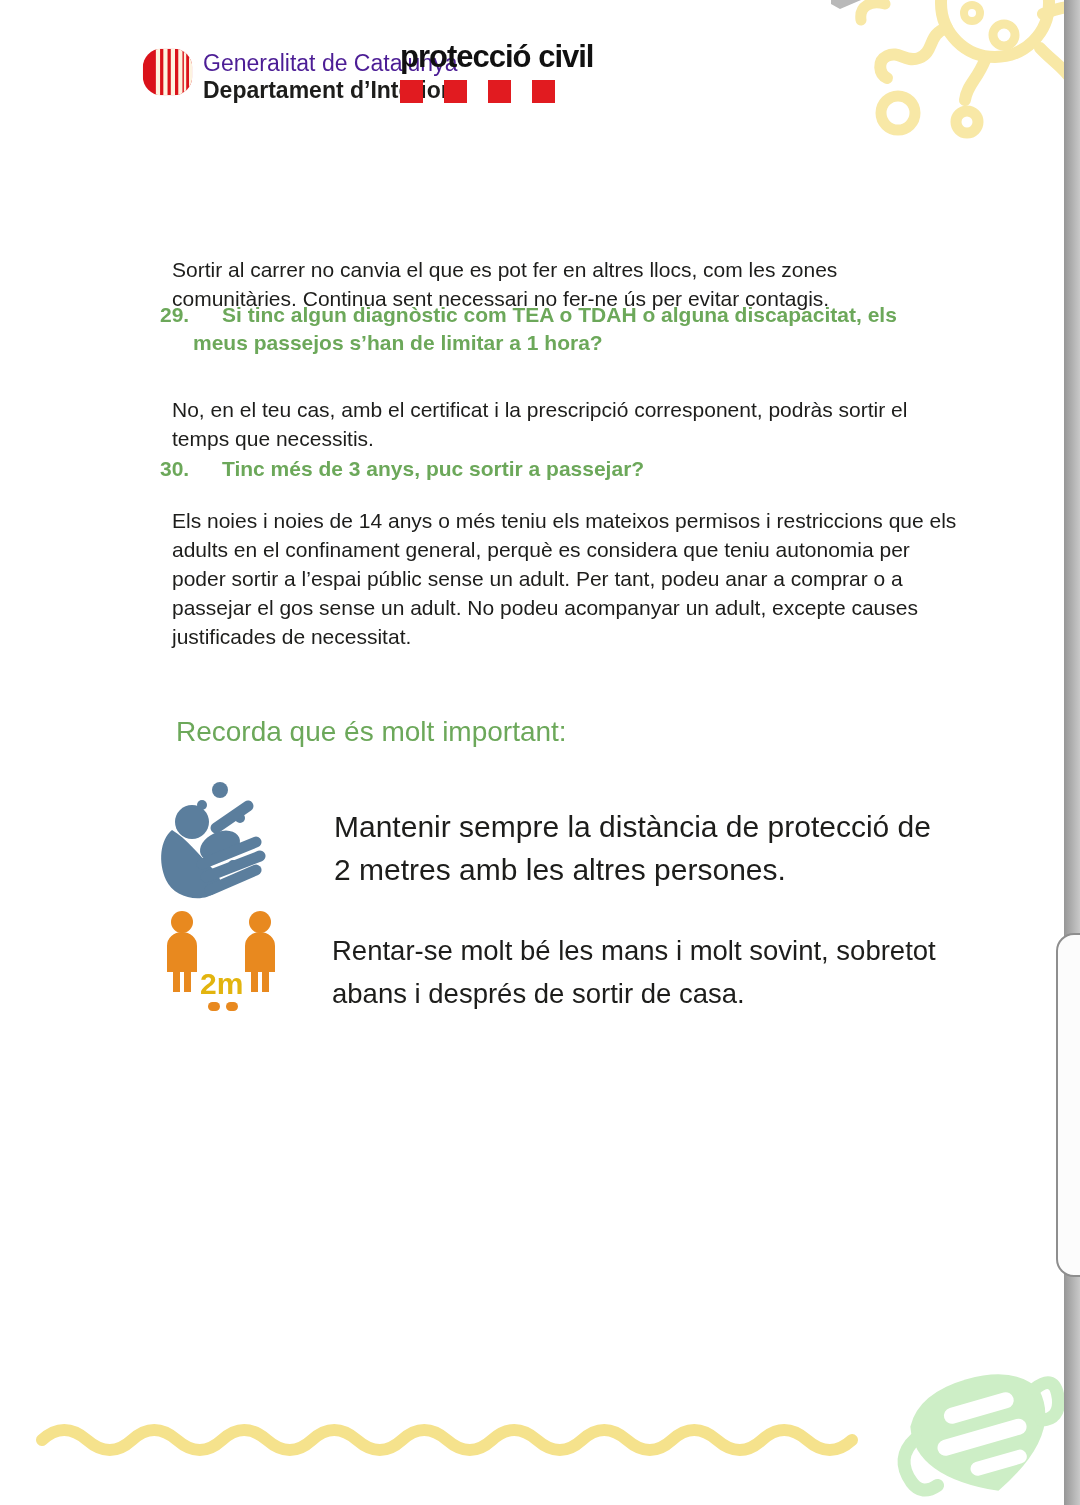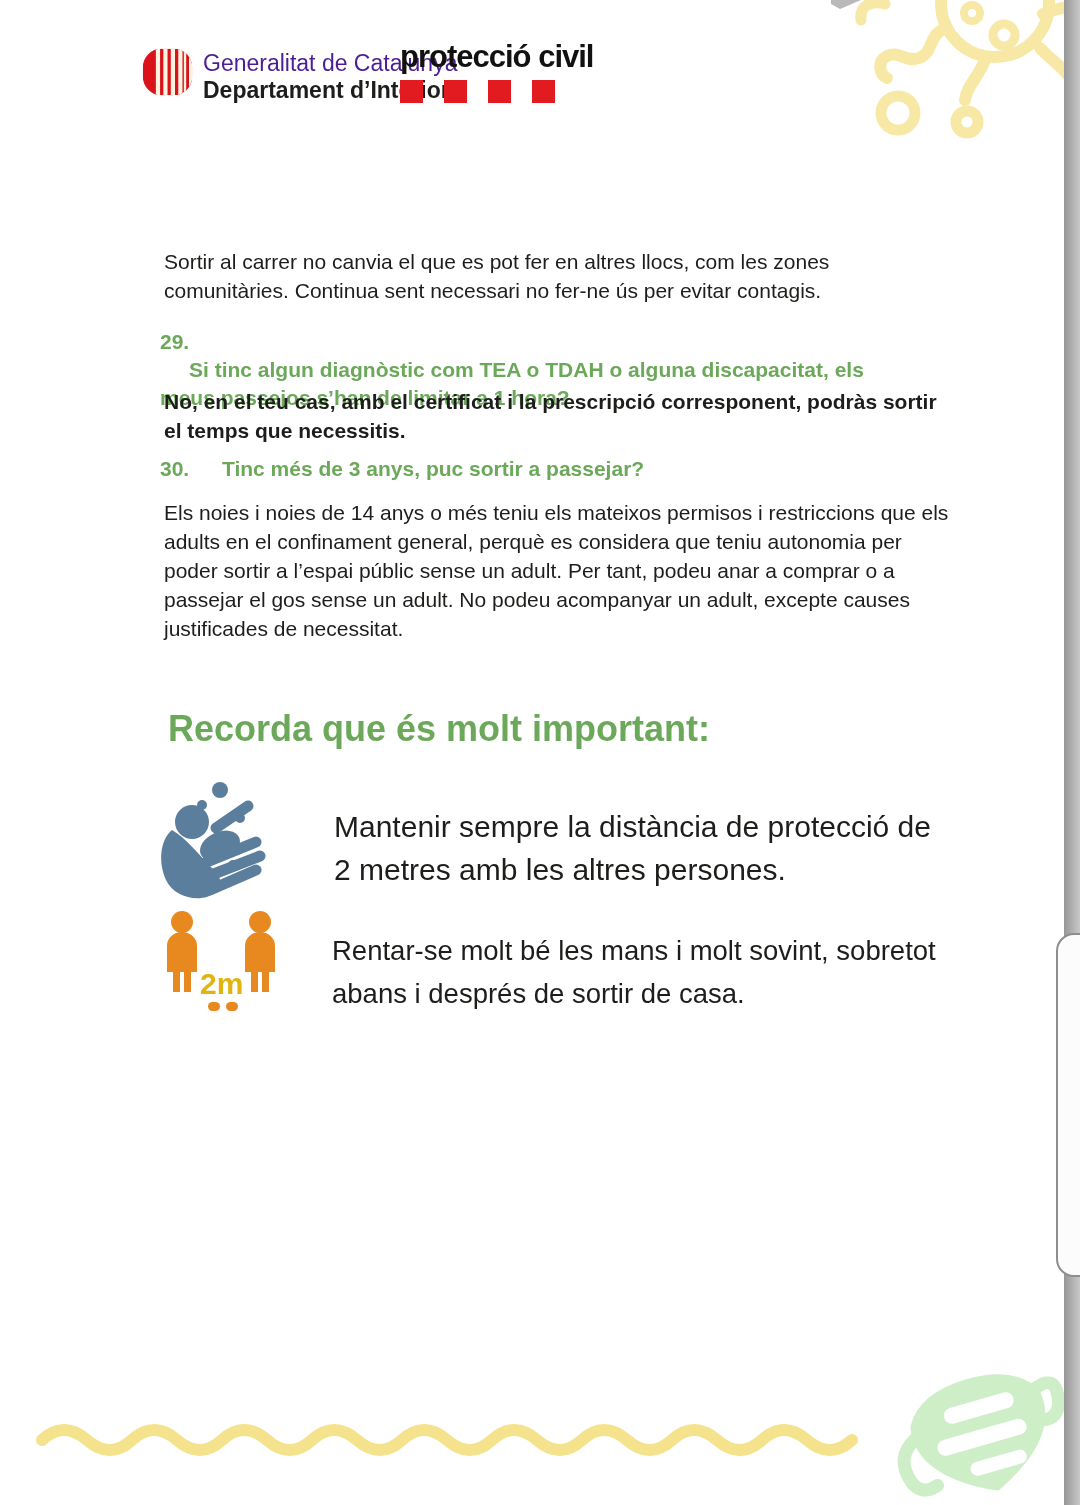--- a/index.html
+++ b/index.html
@@ -15,27 +15,27 @@
   .gencat-text .l2{color:#1d1d1b;font-weight:bold;}
   .pc-logo{position:absolute;left:400px;top:40px;}
   .pc-title{font-size:31px;font-weight:bold;letter-spacing:-1px;color:#111;line-height:34px;}
   .pc-squares{display:flex;gap:21px;margin-top:6px;}
   .pc-squares .sq{width:23px;height:23px;background:#e11b20;}
   
   .question{position:absolute;left:160px;display:flex;color:#6ca85a;font-weight:bold;
     font-size:21px;line-height:28px;}
   .qnum{width:33px;flex-shrink:0;}
   .qtext{width:755px;text-indent:29px;}
-  .answer{position:absolute;left:160px;width:790px;font-size:21px;line-height:29px;margin:4px;}
+  .answer{position:absolute;left:160px;width:790px;font-size:21px;line-height:29px;margin:12px;}
   .q28{top:175px;} .a28{top:243px;}
-  .q29{top:328px;flex-direction:column;} .a29{top:383px;font-weight:bold;}
+  .q29{top:301px;} .a29{top:383px;}
   .q30{top:455px;} .a30{top:494px;}
   
-  .reminder-heading{position:absolute;left:160px;top:700px;margin:8px;
-    font-size:36px;font-weight:bold;color:#6ca85a;}
+  .reminder-heading{position:absolute;left:160px;top:700px;margin:16px;
+    font-size:28px;font-weight:normal;color:#6ca85a;}
   .item-icon-1{position:absolute;left:156px;top:780px;}
   .item-text-1{position:absolute;left:322px;top:793px;width:612px;
     font-size:30px;line-height:43px;margin:12px;}
   .item-icon-2{position:absolute;left:158px;top:910px;}
   .item-text-2{position:absolute;left:324px;top:921px;width:615px;
     font-size:27.5px;line-height:43px;margin:8px;}
   
   .virus-deco{position:absolute;left:835px;top:0;}
   .mask-deco{position:absolute;left:878px;top:1365px;}
   .wave-deco{position:absolute;left:34px;top:1400px;}

